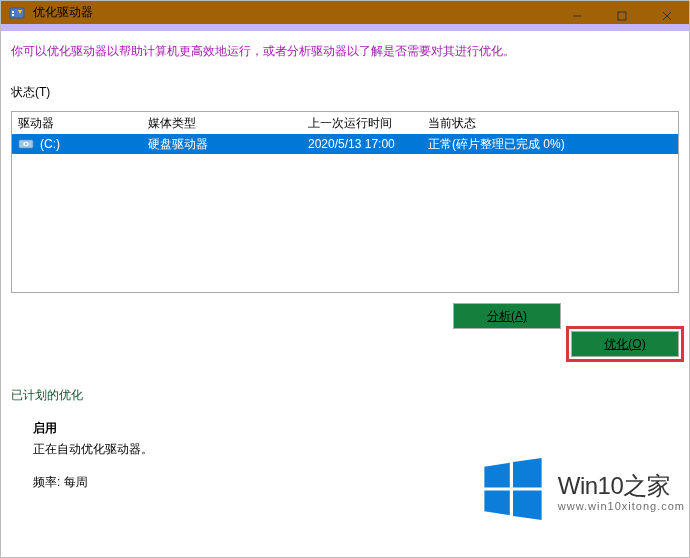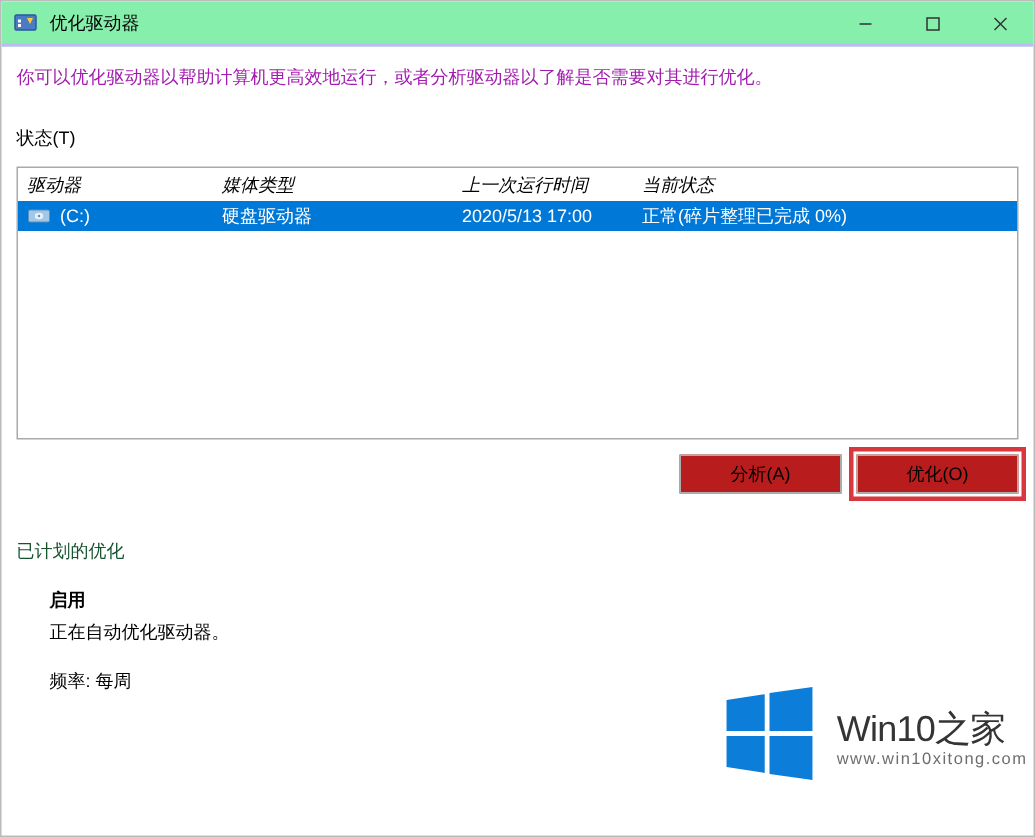--- a/index.html
+++ b/index.html
@@ -8,25 +8,25 @@
       font-size: 12px;
       background: #fff;
       width: 690px;
       height: 558px;
       position: relative;
       border: 1px solid #bbb;
       overflow: hidden;
     }
     .titlebar {
       height: 30px;
-      background: #86efac;
+      background: #a16207;
       display: flex;
       align-items: center;
       padding-left: 8px;
-      border-bottom: 2px solid #c4b5fd;
+      border-bottom: 7px solid #c4b5fd;
     }
     .titlebar-icon {
       width: 16px; height: 16px;
       margin-right: 8px;
       position: relative;
     }
     .titlebar-icon svg { width:16px; height:16px; }
     .titlebar-title { color: #000; font-size: 12px; flex:1; }
     .win-controls { display:flex; height:100%; }
     .win-btn {
@@ -42,21 +42,20 @@
       border:1px solid #aaa;
       height: 182px;
       background:#fff;
       margin-bottom: 10px;
     }
     .drive-headers {
       display:flex;
       height:22px;
       align-items:center;
       font-size:12px;
-      font-style:italic;
     }
     .drive-headers .col {
       padding: 2px 6px;
       border-right: 1px solid transparent;
     }
     .drive-row {
       display:flex;
       height:20px;
       align-items:center;
       background:#0078d7;
@@ -72,31 +71,33 @@
     .drive-icon svg { width:16px; height:14px; }
     .button-row {
       display:flex;
       justify-content:flex-end;
       gap: 10px;
       margin-bottom: 30px;
     }
     .btn {
       width: 108px;
       height: 26px;
-      background:#b91c1c;
+      background:#15803d;
       border:1px solid #adadad;
       font-size:12px;
       display:flex;
       align-items:center;
       justify-content:center;
       cursor:pointer;
+      text-decoration:underline;
     }
     .btn-highlight {
       outline: 3px solid #d9363e;
       outline-offset: 2px;
+      margin-top: 28px;
     }
     .section-label {
       font-size:12px;
       color:#14532d;
       margin-bottom: 16px;
     }
     .schedule-row {
       display:flex;
       align-items:flex-start;
     }

